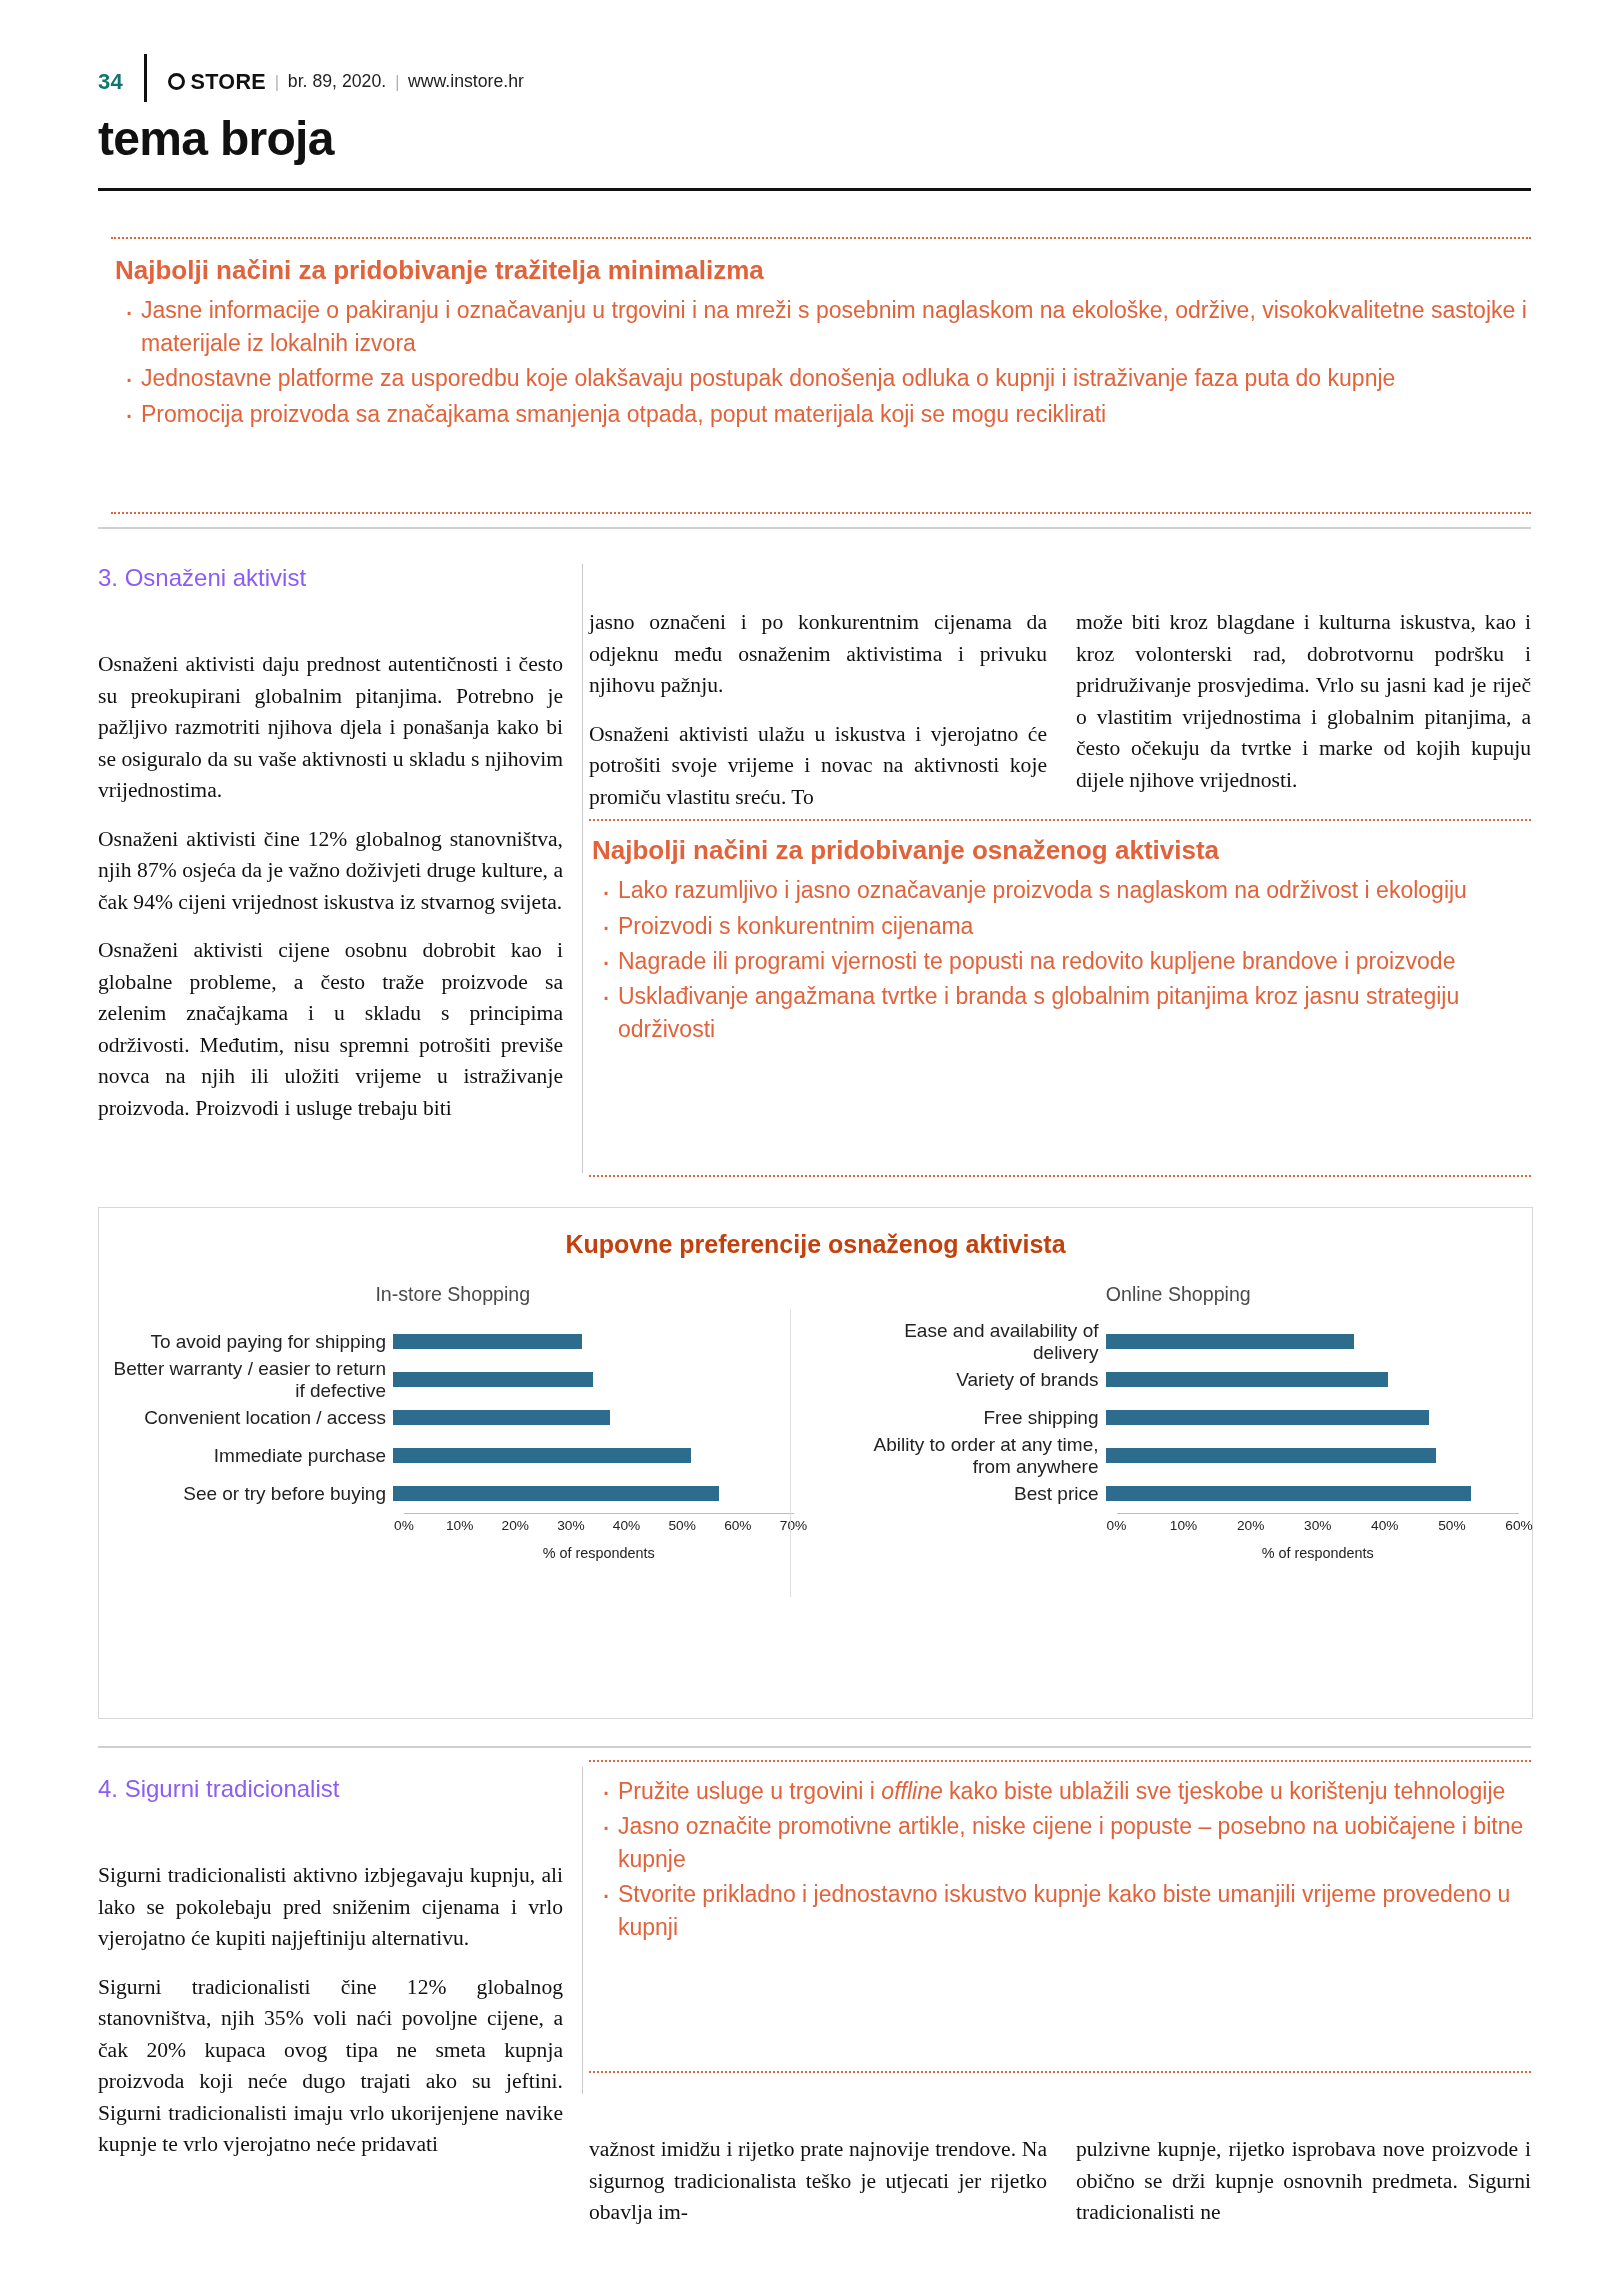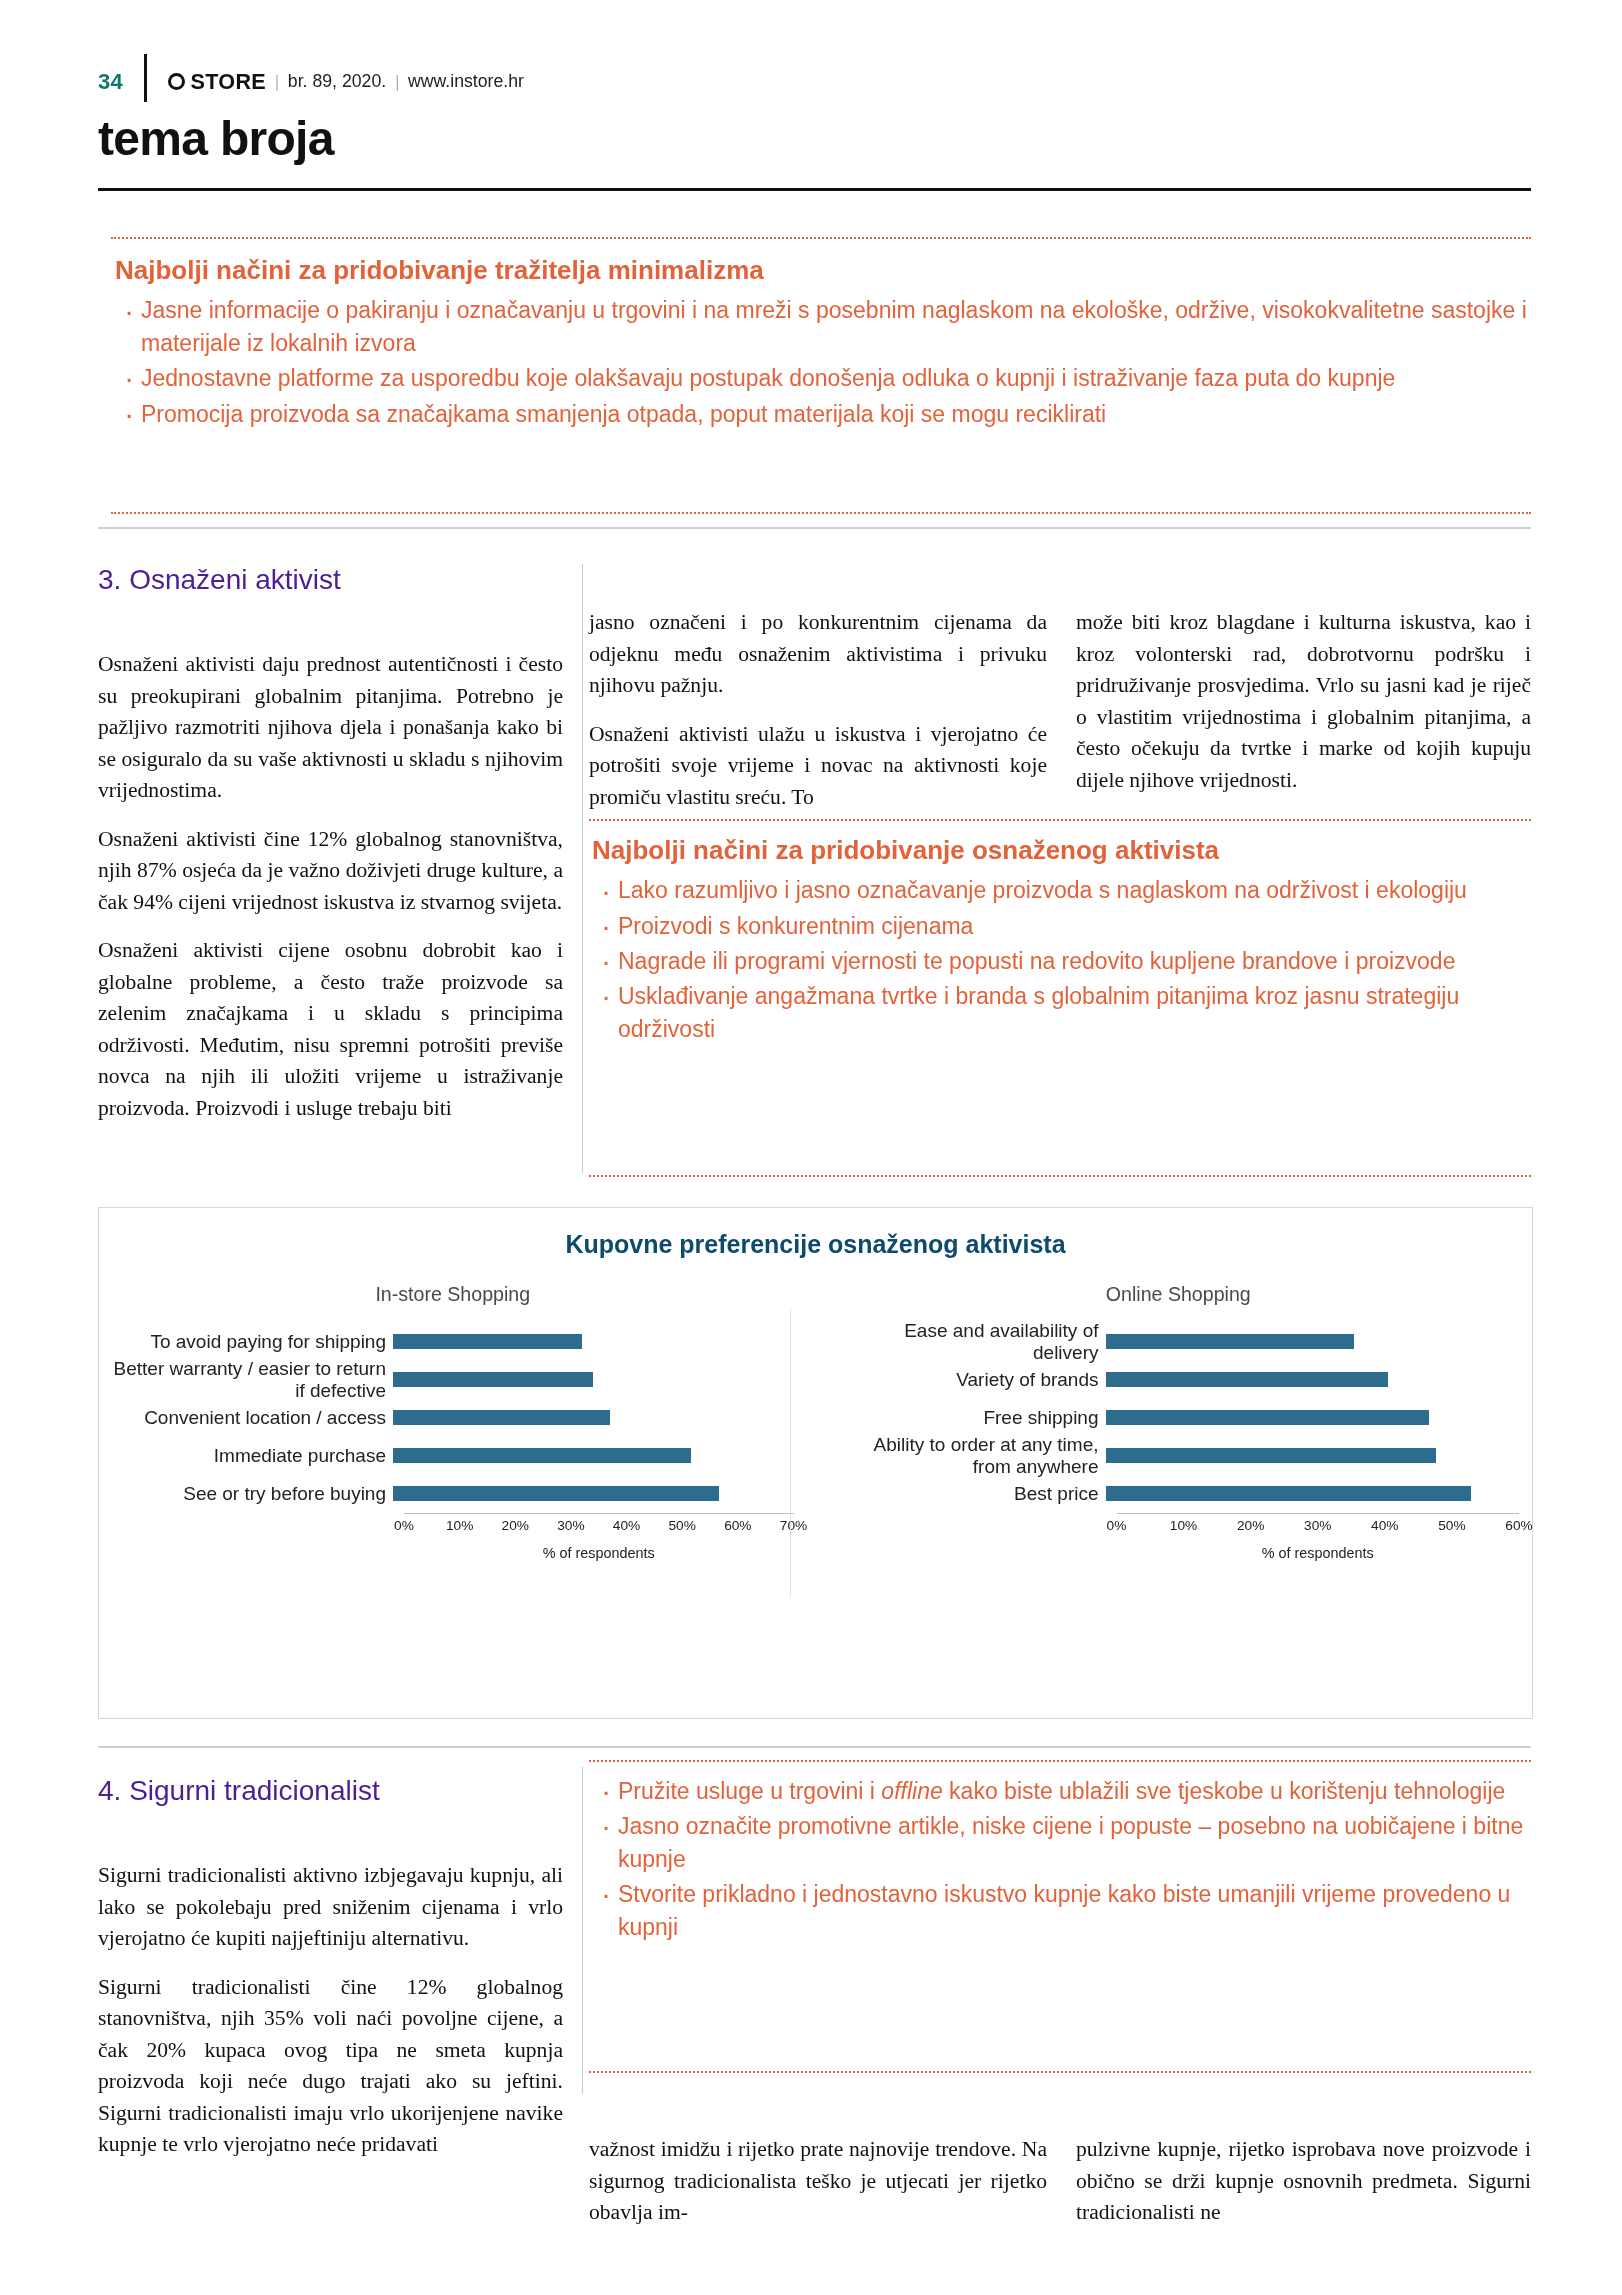--- a/index.html
+++ b/index.html
@@ -28,28 +28,28 @@
 
   
   .dotted-top, .dotted-bot { position:absolute; height:0; border-top:2.6px dotted #e2623a; }
   .callout { position:absolute; color:#e2623a; font-family:"Liberation Sans", sans-serif; }
   .callout h3 { margin:0 0 7.9px 0; font-size:26px; font-weight:bold; line-height:1.25; }
   .callout ul { list-style:none; margin:0; padding:0; }
   .callout li { position:relative; padding-left:26px; font-size:23px; line-height:1.42; margin-bottom:2.6px; }
   .callout li:before { content:"·"; position:absolute; left:9.2px; top:-3.9px; font-size:29px; }
 
   
-  .col-head { font-family:"Liberation Sans", sans-serif; font-size:28px; color:#4c1d95; }
+  .col-head { font-family:"Liberation Sans", sans-serif; font-size:24px; color:#8b5cf6; }
   .bodycol { position:absolute; font-family:"Liberation Serif", serif; font-size:21.6px; line-height:1.46; text-align:justify; color:#111;margin-top:40px; }
   .bodycol p { margin:0 0 17px 0; }
   .vline { position:absolute; width:1.3px; background:#c9c9c9; }
 
   
   .chart-panel { position:absolute; left:98px; top:1207px; width:1433px; height:510px; border:1.3px solid #d8d8d8; background:#fff; }
-  .chart-title { text-align:center; font-family:"Liberation Sans", sans-serif; font-weight:bold; font-size:25px; color:#0c4a6e; margin-top:22px; }
+  .chart-title { text-align:center; font-family:"Liberation Sans", sans-serif; font-weight:bold; font-size:25px; color:#c2410c; margin-top:22px; }
   .chart-halves { display:flex;gap:18px; }
   .chart-half { width:50%; box-sizing:border-box; padding:0 13px; }
   .chart-sub { text-align:center; font-family:"Liberation Sans", sans-serif; font-size:19.6px; color:#4a4a4a; margin:23.6px 0 17px 0; }
   .rows { position:relative; }
   .row { display:flex; align-items:center; height:38px; }
   .rowlabel { font-family:"Liberation Sans", sans-serif; font-size:19px; color:#222; text-align:right; padding-right:7px; box-sizing:border-box; }
   .barwrap { position:relative; flex:1; height:38px; }
   .bar { position:absolute; top:11.8px; height:14.4px; background:#2e6c8e; }
   .axis { position:relative; height:30px; }
   .axis .tick { position:absolute; font-family:"Liberation Sans", sans-serif; font-size:13.7px; color:#222; transform:translateX(-50%); top:5.2px; }

